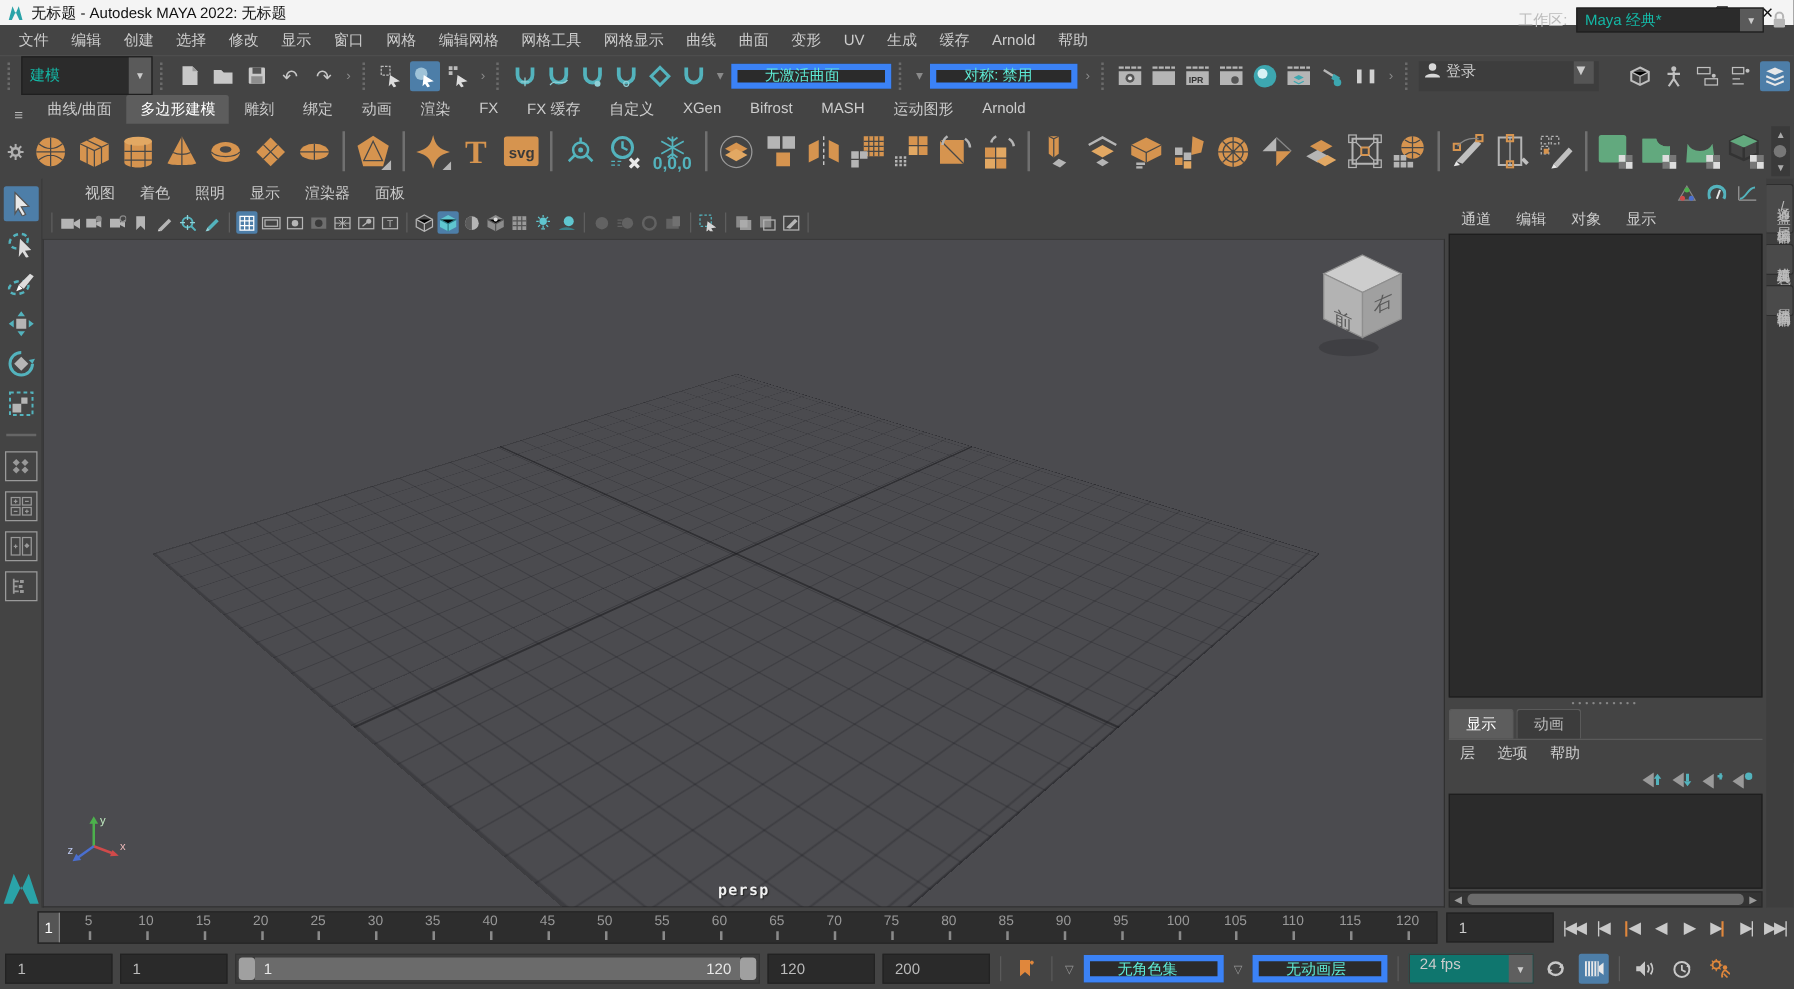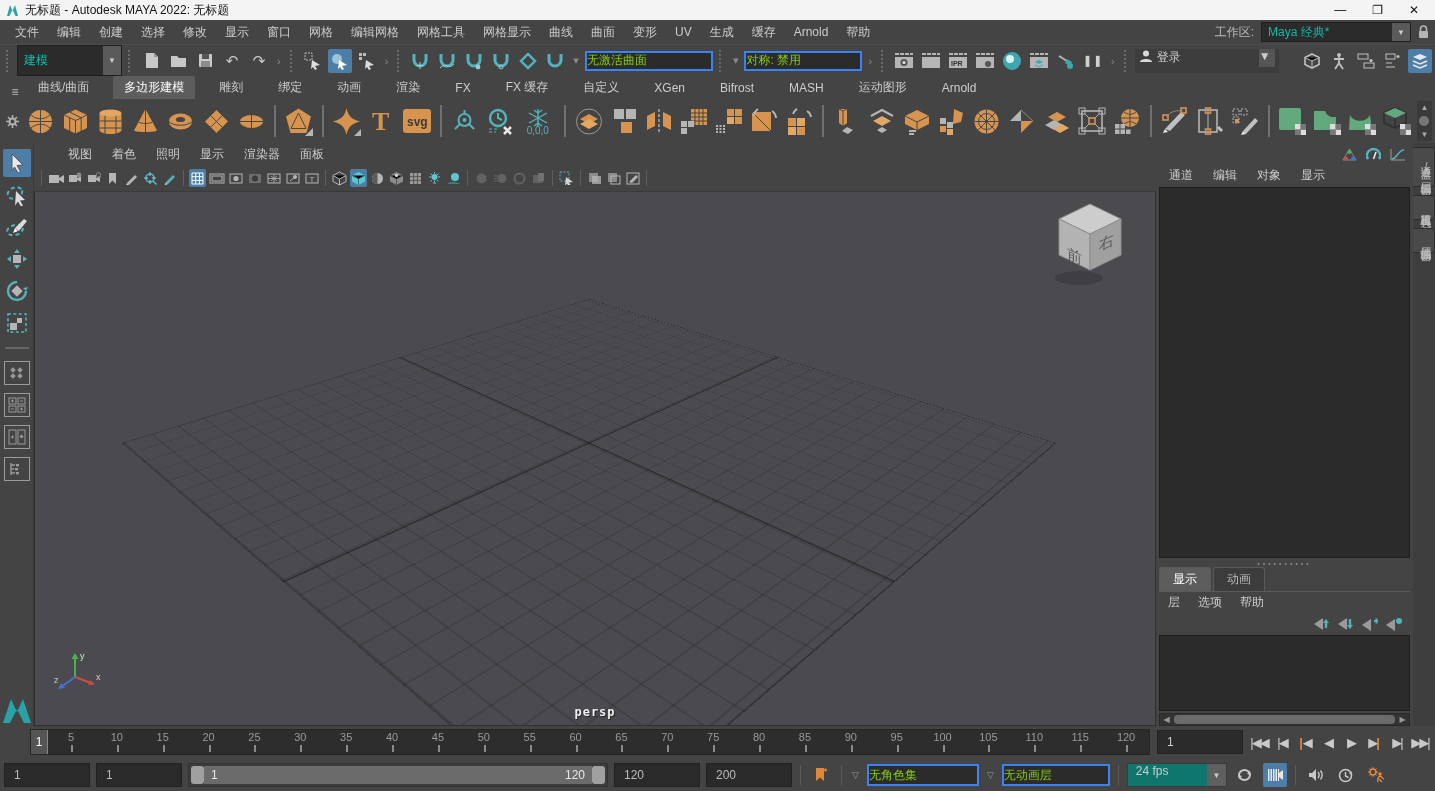--- a/index.html
+++ b/index.html
@@ -19,32 +19,32 @@
   .dd .dd-val{flex:1;padding:0 6px;color:#14b8a6;white-space:nowrap;overflow:hidden}
   .dd .dd-arrow{width:18px;height:100%;background:#5a5a5a;color:#ccc;font-size:8px;display:flex;align-items:center;justify-content:center}
 
   
   .statusline{height:32px;display:flex;align-items:center;gap:3px;padding:0 3px;background:#444;border-top:1px solid #4d4d4d}
   .grip{width:5px;height:22px;border-left:2px dotted #6a6a6a;margin:0 3px}
   .collapse{color:#8a8a8a;font-size:11px;padding:0 3px}
   .btn24{width:24px;height:24px;display:flex;align-items:center;justify-content:center;border-radius:2px}
   .btn24.active{background:#4d7ea8}
   .glyphbtn{color:#c8c8c8;font-size:15px}
-  .field{background:#2b2b2b;border:2px solid #3b82f6;height:20px;display:flex;align-items:center;padding:0 0;color:#84cc16;white-space:nowrap}
+  .field{background:#2b2b2b;border:5px solid #3b82f6;height:20px;display:flex;align-items:center;padding:0 22px;color:#5eead4;white-space:nowrap}
   .loginbox{display:flex;gap:4px;background:#3d3d3d;height:24px;padding:0 4px}
   .right-toggles{margin-left:auto;display:flex;gap:3px;align-items:center}
 
   
   .shelf-tabs{height:23px;display:flex;align-items:flex-end;gap:1px;padding-left:4px;background:#444}
   .stab{padding:3px 11px;color:#ccc;white-space:nowrap}
   .stab.active{background:#5d5d5d;color:#fff;border-radius:2px 2px 0 0}
   .shelf{height:44px;display:flex;align-items:center;gap:3px;padding:0 3px;background:#444}
   .sico{width:34px;height:34px;display:flex;flex-direction:column;align-items:center;justify-content:center}
   .ssep{width:2px;height:32px;background:#707070;margin:0 4px}
-  .freeze-txt{font-size:10px;color:#53b3bd;font-weight:normal;line-height:7px}
+  .freeze-txt{font-size:14px;color:#53b3bd;font-weight:bold;line-height:7px}
   .shelf-scroll{margin-left:auto;width:16px;height:40px;background:#3a3a3a;display:flex;flex-direction:column;align-items:center;justify-content:space-between;padding:2px 0;color:#aaa;font-size:8px}
   .shelf-scroll .knob{width:10px;height:10px;border-radius:50%;background:#777}
 
   
   .main{display:flex;height:583px}
   .toolbox{width:34px;background:#444;border-right:1px solid #3a3a3a;display:flex;flex-direction:column;align-items:center;gap:4px;padding-top:6px}
   .tool{width:28px;height:28px;display:flex;align-items:center;justify-content:center;border-radius:2px}
   .tool.active{background:#4d7ea8}
   .tb-div{width:24px;height:2px;background:#666;margin:6px 0}
   .lay{width:26px;height:24px;border:1px solid #9a9a9a;display:flex;align-items:center;justify-content:center;margin:2px 0}
@@ -150,21 +150,21 @@
     <span class="mi">网格显示</span>
     <span class="mi">曲线</span>
     <span class="mi">曲面</span>
     <span class="mi">变形</span>
     <span class="mi">UV</span>
     <span class="mi">生成</span>
     <span class="mi">缓存</span>
     <span class="mi">Arnold</span>
     <span class="mi">帮助</span>
   </div>
-<div style="position:absolute;top:22px;right:6px" class="workspace">
+<div style="position:absolute;top:6px;right:6px" class="workspace">
   <span style="color:#bbb">工作区:</span>
   <span class="dd">
     <span class="dd-val">Maya 经典*</span>
     <span class="dd-arrow">▼</span>
   </span>
   <span>
     <svg width="11" height="14">
         <path d="M2.5 6V4a3 3 0 0 1 6 0v2" fill="none" stroke="#b5b5b5" stroke-width="1.6"></path>
         <rect x="1" y="6" width="9" height="7" rx="1" fill="#b5b5b5"></rect>
       </svg>
@@ -356,21 +356,21 @@
           <path d="M2 5l7-3 7 3-7 3z" fill="#e8e8e8"></path>
           <path d="M2 9l7 3 7-3" fill="none" stroke="#e8e8e8" stroke-width="1.6"></path>
           <path d="M2 13l7 3 7-3" fill="none" stroke="#e8e8e8" stroke-width="1.6"></path>
         </svg>
       </span>
   </span>
 </div>
 
 <div class="shelf-tabs">
   <span style="width:22px;color:#bbb;text-align:center">≡</span>
-  <span style="display:flex;gap:13px;align-items:center">
+  <span style="display:flex;gap:1px;align-items:flex-start">
 
   <span class="stab">曲线/曲面</span>
       <span class="stab active">多边形建模</span>
       <span class="stab">雕刻</span>
       <span class="stab">绑定</span>
       <span class="stab">动画</span>
       <span class="stab">渲染</span>
       <span class="stab">FX</span>
       <span class="stab">FX 缓存</span>
       <span class="stab">自定义</span>

